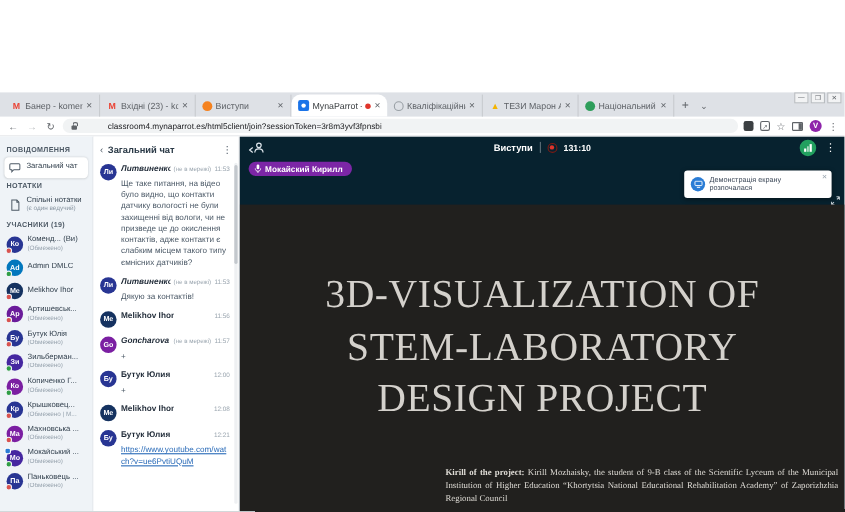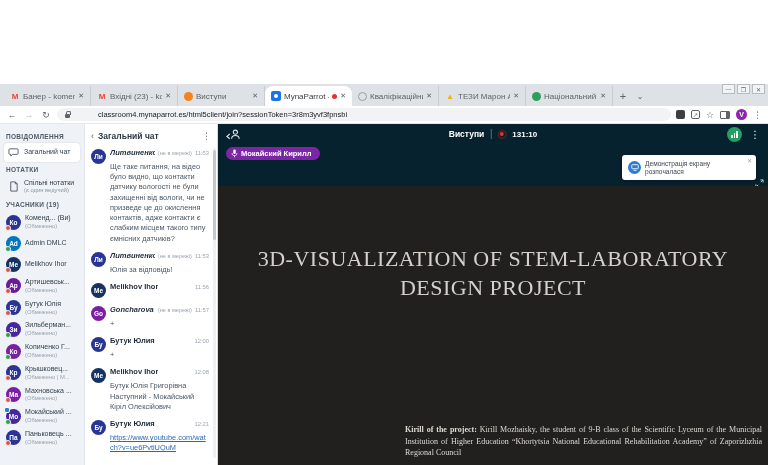--- a/index.html
+++ b/index.html
@@ -138,21 +138,21 @@
          box-shadow:0 1px 4px rgba(0,0,0,.35);display:flex;align-items:center;gap:4px;padding:0 6px;}
   .toast-icon{flex:none;width:13px;height:13px;border-radius:50%;background:var(--toast-blue);display:flex;align-items:center;justify-content:center;}
   .toast-text{font-size:6.6px;color:#3c4858;line-height:1.2;}
   .toast-close{position:absolute;top:2px;right:4px;font-size:6px;color:#9aa5af;cursor:pointer;}
   .toast-close::before{content:"✕";}
   .fullscreen-btn{position:absolute;top:50px;right:4px;cursor:pointer;opacity:.9;}
 
   
   .slide{flex:1;background:var(--slide-bg);position:relative;overflow:hidden;}
   .slide-title{margin:58px auto 0;max-width:478px;text-align:center;
-               font-family:"Liberation Serif",serif;font-size:22px;line-height:1.32;color:#d4d1cc;letter-spacing:.5px;}
+               font-family:"Liberation Serif",serif;font-size:36px;line-height:1.32;color:#d4d1cc;letter-spacing:.5px;}
   .slide-authors{position:absolute;left:187px;right:6px;bottom:0;font-family:"Liberation Serif",serif;
                  font-size:8px;color:#dedbd5;line-height:1.45;text-align:justify;}
   .slide-authors p{margin-bottom:6px;}
   .slide-authors .b{font-weight:bold;}
 </style>
 </head>
 <body>
 
 <div class="screen">
 
@@ -424,21 +424,21 @@
           <div class="msg">
             <span class="m-avatar" style="background: rgb(40, 53, 147);">
               <span>Ли</span>
             </span>
             <span class="m-body">
               <span class="m-head">
                 <span class="m-sender italic">Литвиненко Ар...</span>
                 <span class="m-meta">(не в мережі)</span>
                 <span class="m-time">11:53</span>
               </span>
-              <span class="m-text" style="display:block">Юлія за відповідь!</span>
+              <span class="m-text" style="display:block">Дякую за контактів!</span>
             </span>
           </div>
 
           <div class="msg">
             <span class="m-avatar" style="background: rgb(21, 50, 96);">
               <span>Ме</span>
             </span>
             <span class="m-body">
               <span class="m-head">
                 <span class="m-sender">Melikhov Ihor</span>
@@ -479,21 +479,20 @@
           <div class="msg">
             <span class="m-avatar" style="background: rgb(21, 50, 96);">
               <span>Ме</span>
             </span>
             <span class="m-body">
               <span class="m-head">
                 <span class="m-sender">Melikhov Ihor</span>
                 <span class="m-meta"></span>
                 <span class="m-time">12:08</span>
               </span>
-              <span class="m-text" style="display:block">Бутук Юлія Григорівна Наступний - Мокайський Кіріл Олексійович</span>
             </span>
           </div>
 
           <div class="msg">
             <span class="m-avatar" style="background: rgb(40, 53, 147);">
               <span>Бу</span>
             </span>
             <span class="m-body">
               <span class="m-head">
                 <span class="m-sender">Бутук Юлия</span>

